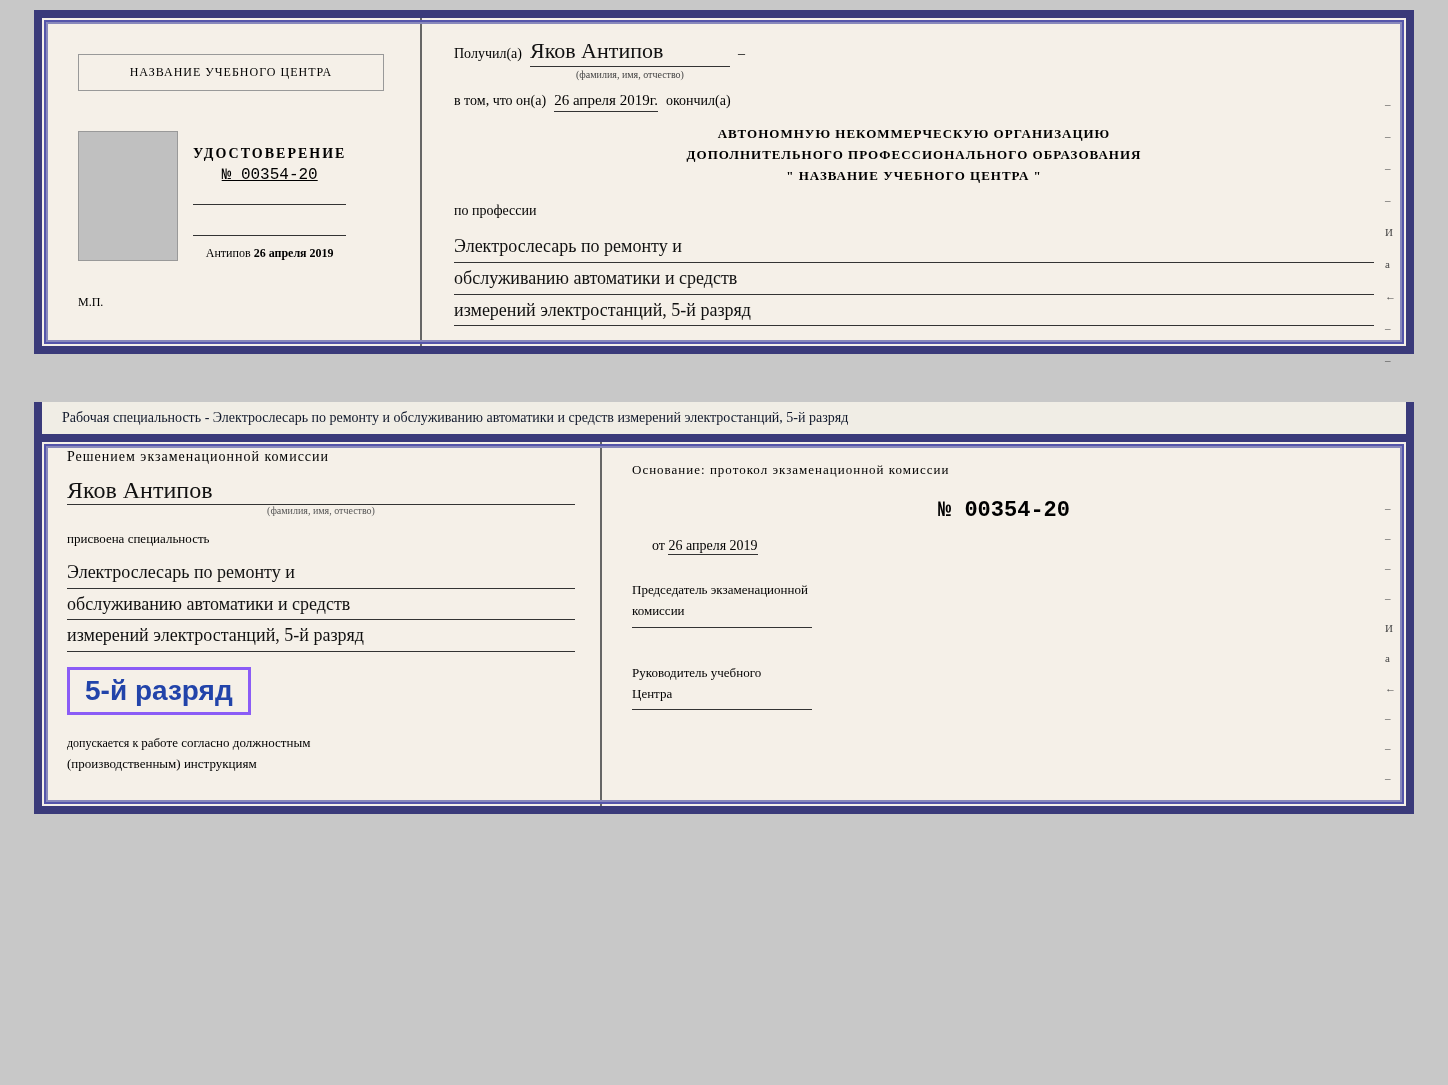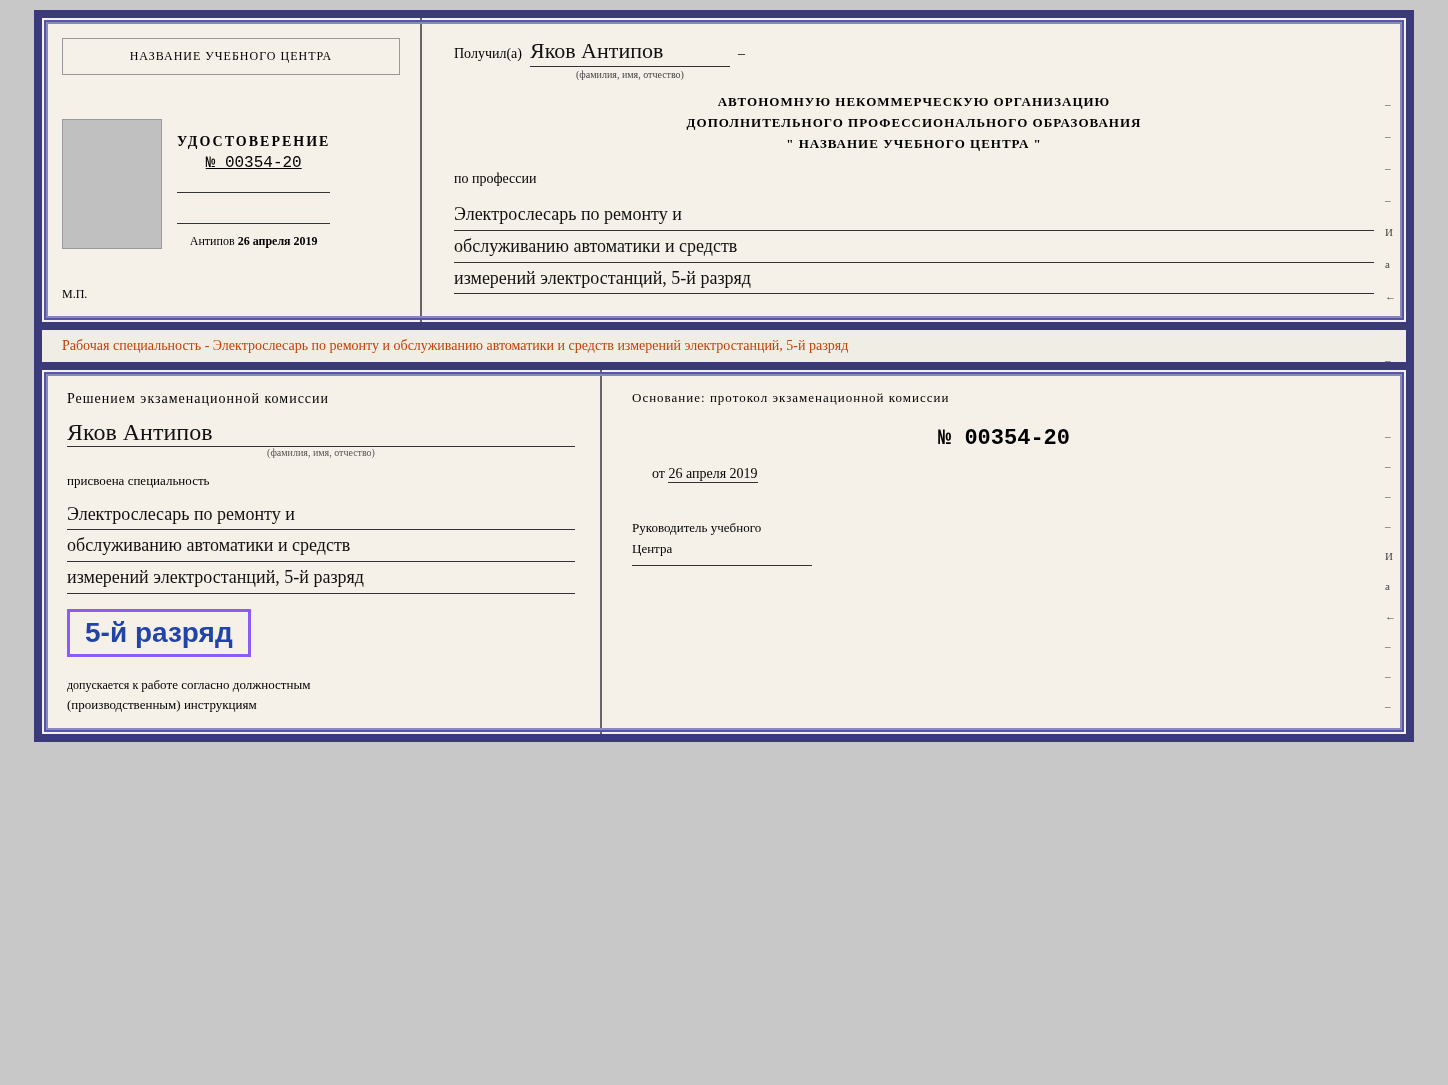--- a/index.html
+++ b/index.html
@@ -35,21 +35,21 @@
       position: absolute;
       top: 4px; left: 4px; right: 4px; bottom: 4px;
       border: 2px solid #8888bb;
       pointer-events: none;
     }
 
     .left-panel {
       width: 380px;
       min-width: 380px;
       border-right: 2px solid #666;
-      padding: 20px;
+      padding: 36px;
       display: flex;
       flex-direction: column;
       align-items: center;
       justify-content: space-between;
     }
 
     .school-name-box {
       border: 1px solid #999;
       padding: 10px 20px;
       text-align: center;
@@ -181,23 +181,24 @@
       gap: 20px;
       font-size: 11px;
       color: #444;
     }
 
     
     .description-text {
       background: #f0ede5;
       padding: 8px 20px;
       font-size: 14px;
-      color: #c2410c;
+      color: #0f172a;
       border-left: 8px solid #3a3a7a;
       border-right: 8px solid #3a3a7a;
+      margin-top: 48px;
     }
 
     
     .bottom-document {
       display: flex;
       border: 8px solid #3a3a7a;
       background: #f5f0e8;
       min-height: 380px;
       position: relative;
     }
@@ -207,25 +208,24 @@
       position: absolute;
       top: 4px; left: 4px; right: 4px; bottom: 4px;
       border: 2px solid #8888bb;
       pointer-events: none;
     }
 
     .bottom-left {
       width: 560px;
       min-width: 560px;
       border-right: 2px solid #666;
-      padding: 16px 25px;
+      padding: 4px 25px;
       display: flex;
       flex-direction: column;
       gap: 10px;
-      justify-content: center;
     }
 
     .commission-title {
       font-size: 14px;
       letter-spacing: 1px;
       text-align: left;
       line-height: 1.5;
     }
 
     .person-name-large {
@@ -377,20 +377,25 @@
     <div class="right-panel">
       <div class="recipient-line">
         <span>Получил(а)</span>
         <div class="recipient-block">
           <span class="recipient-name">Яков Антипов</span>
           <span class="fio-label">(фамилия, имя, отчество)</span>
         </div>
         <span> –</span>
       </div>
 
+      <div class="date-line">
+        <span>в том, что он(а)</span>
+        <span class="handwritten-date">26 апреля 2019г.</span>
+        <span>окончил(а)</span>
+      </div>
 
       <div class="org-block">
         <div>АВТОНОМНУЮ НЕКОММЕРЧЕСКУЮ ОРГАНИЗАЦИЮ</div>
         <div>ДОПОЛНИТЕЛЬНОГО ПРОФЕССИОНАЛЬНОГО ОБРАЗОВАНИЯ</div>
         <div>"  НАЗВАНИЕ УЧЕБНОГО ЦЕНТРА  "</div>
       </div>
 
       <div class="profession-label">по профессии</div>
       <div class="profession-handwritten">
         <span class="profession-line-underline">Электрослесарь по ремонту и</span>
@@ -448,20 +453,27 @@
     <div class="bottom-right">
       <div class="basis-label">Основание: протокол экзаменационной комиссии</div>
 
       <div class="protocol-number">№  00354-20</div>
 
       <div class="protocol-date">
         <span>от</span>
         <span class="protocol-date-underline">26 апреля 2019</span>
       </div>
 
+      <div class="signature-block">
+        <div class="signature-title">
+          <div>Председатель экзаменационной</div>
+          <div>комиссии</div>
+        </div>
+        <div class="signature-line"></div>
+      </div>
 
       <div class="signature-block" style="margin-top:20px;">
         <div class="signature-title">
           <div>Руководитель учебного</div>
           <div>Центра</div>
         </div>
         <div class="signature-line"></div>
       </div>
 
       <div class="side-marks-right">

